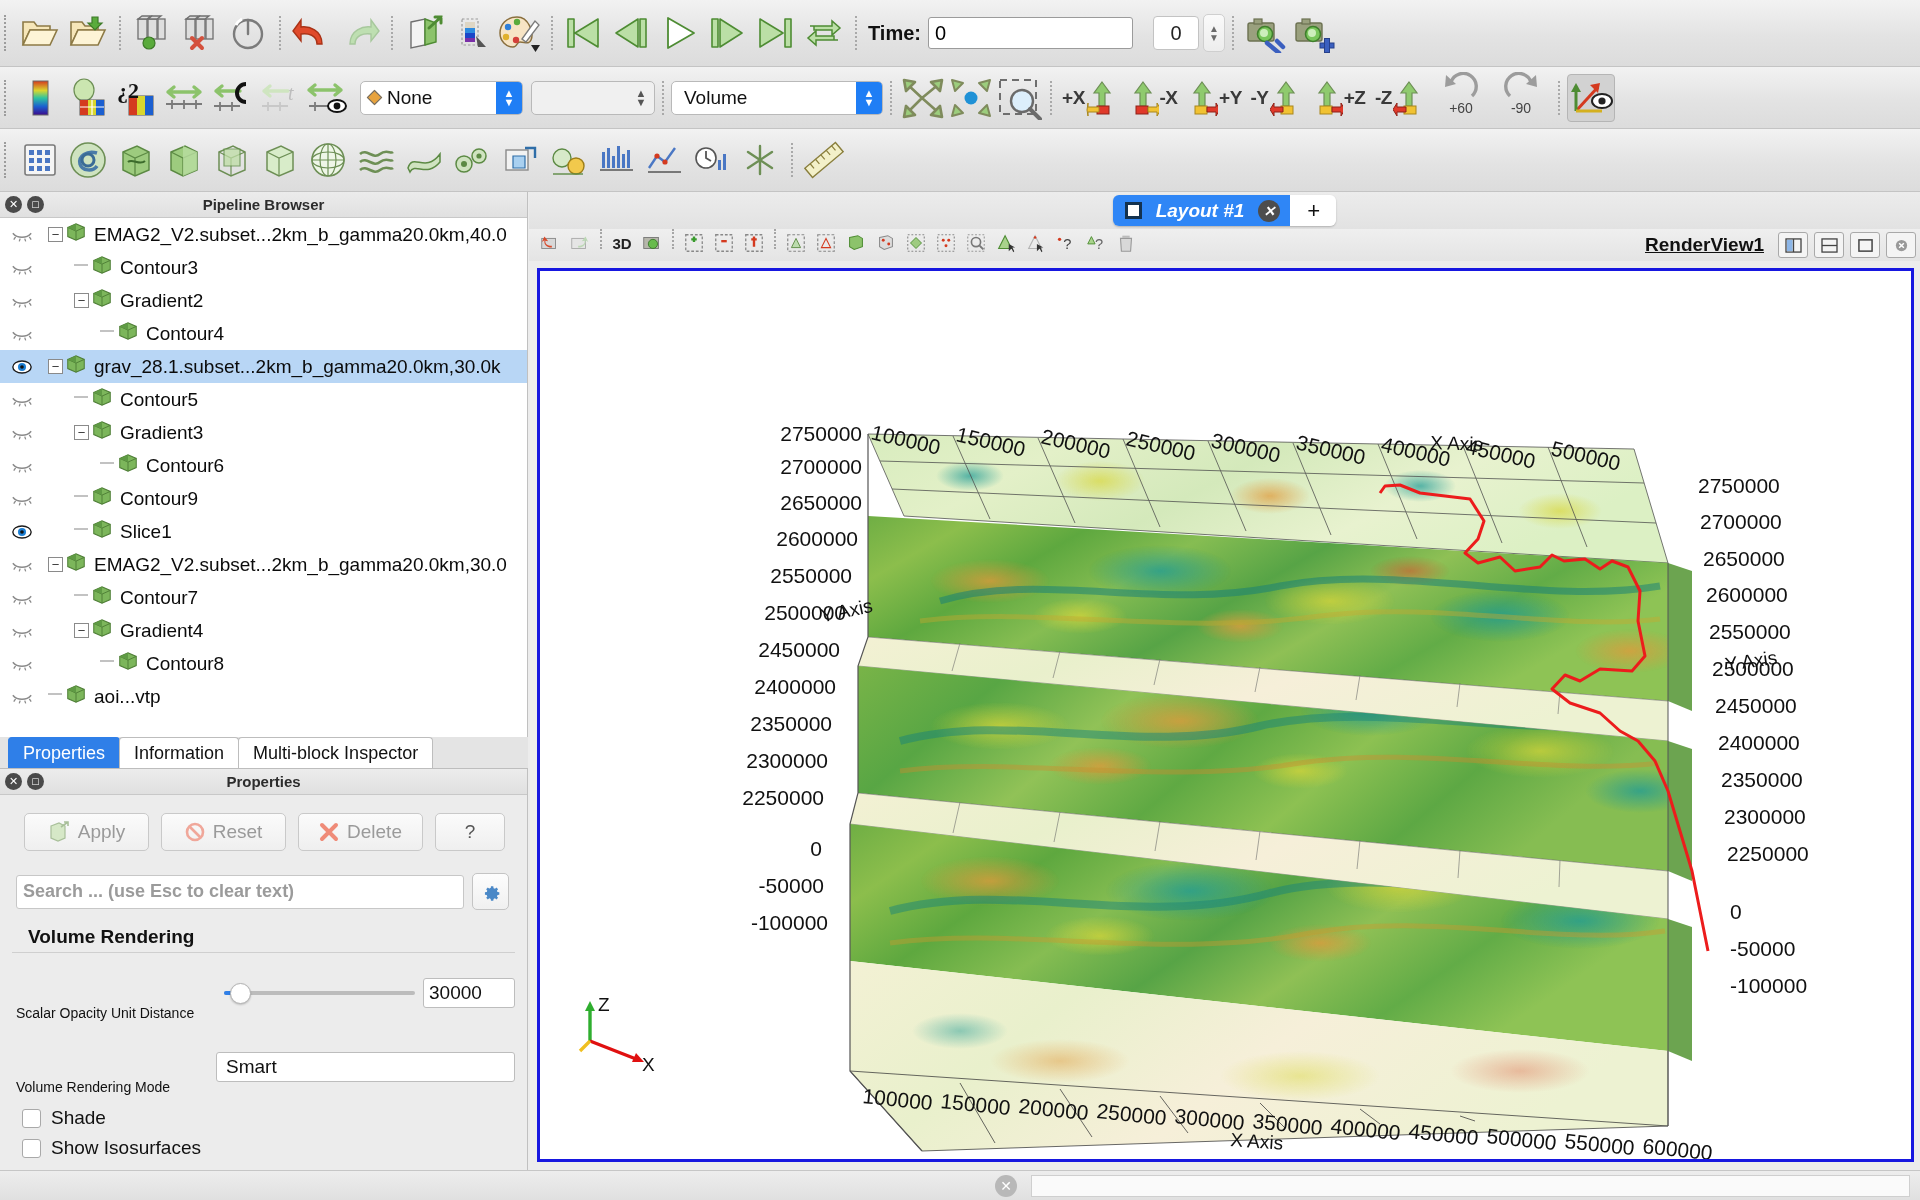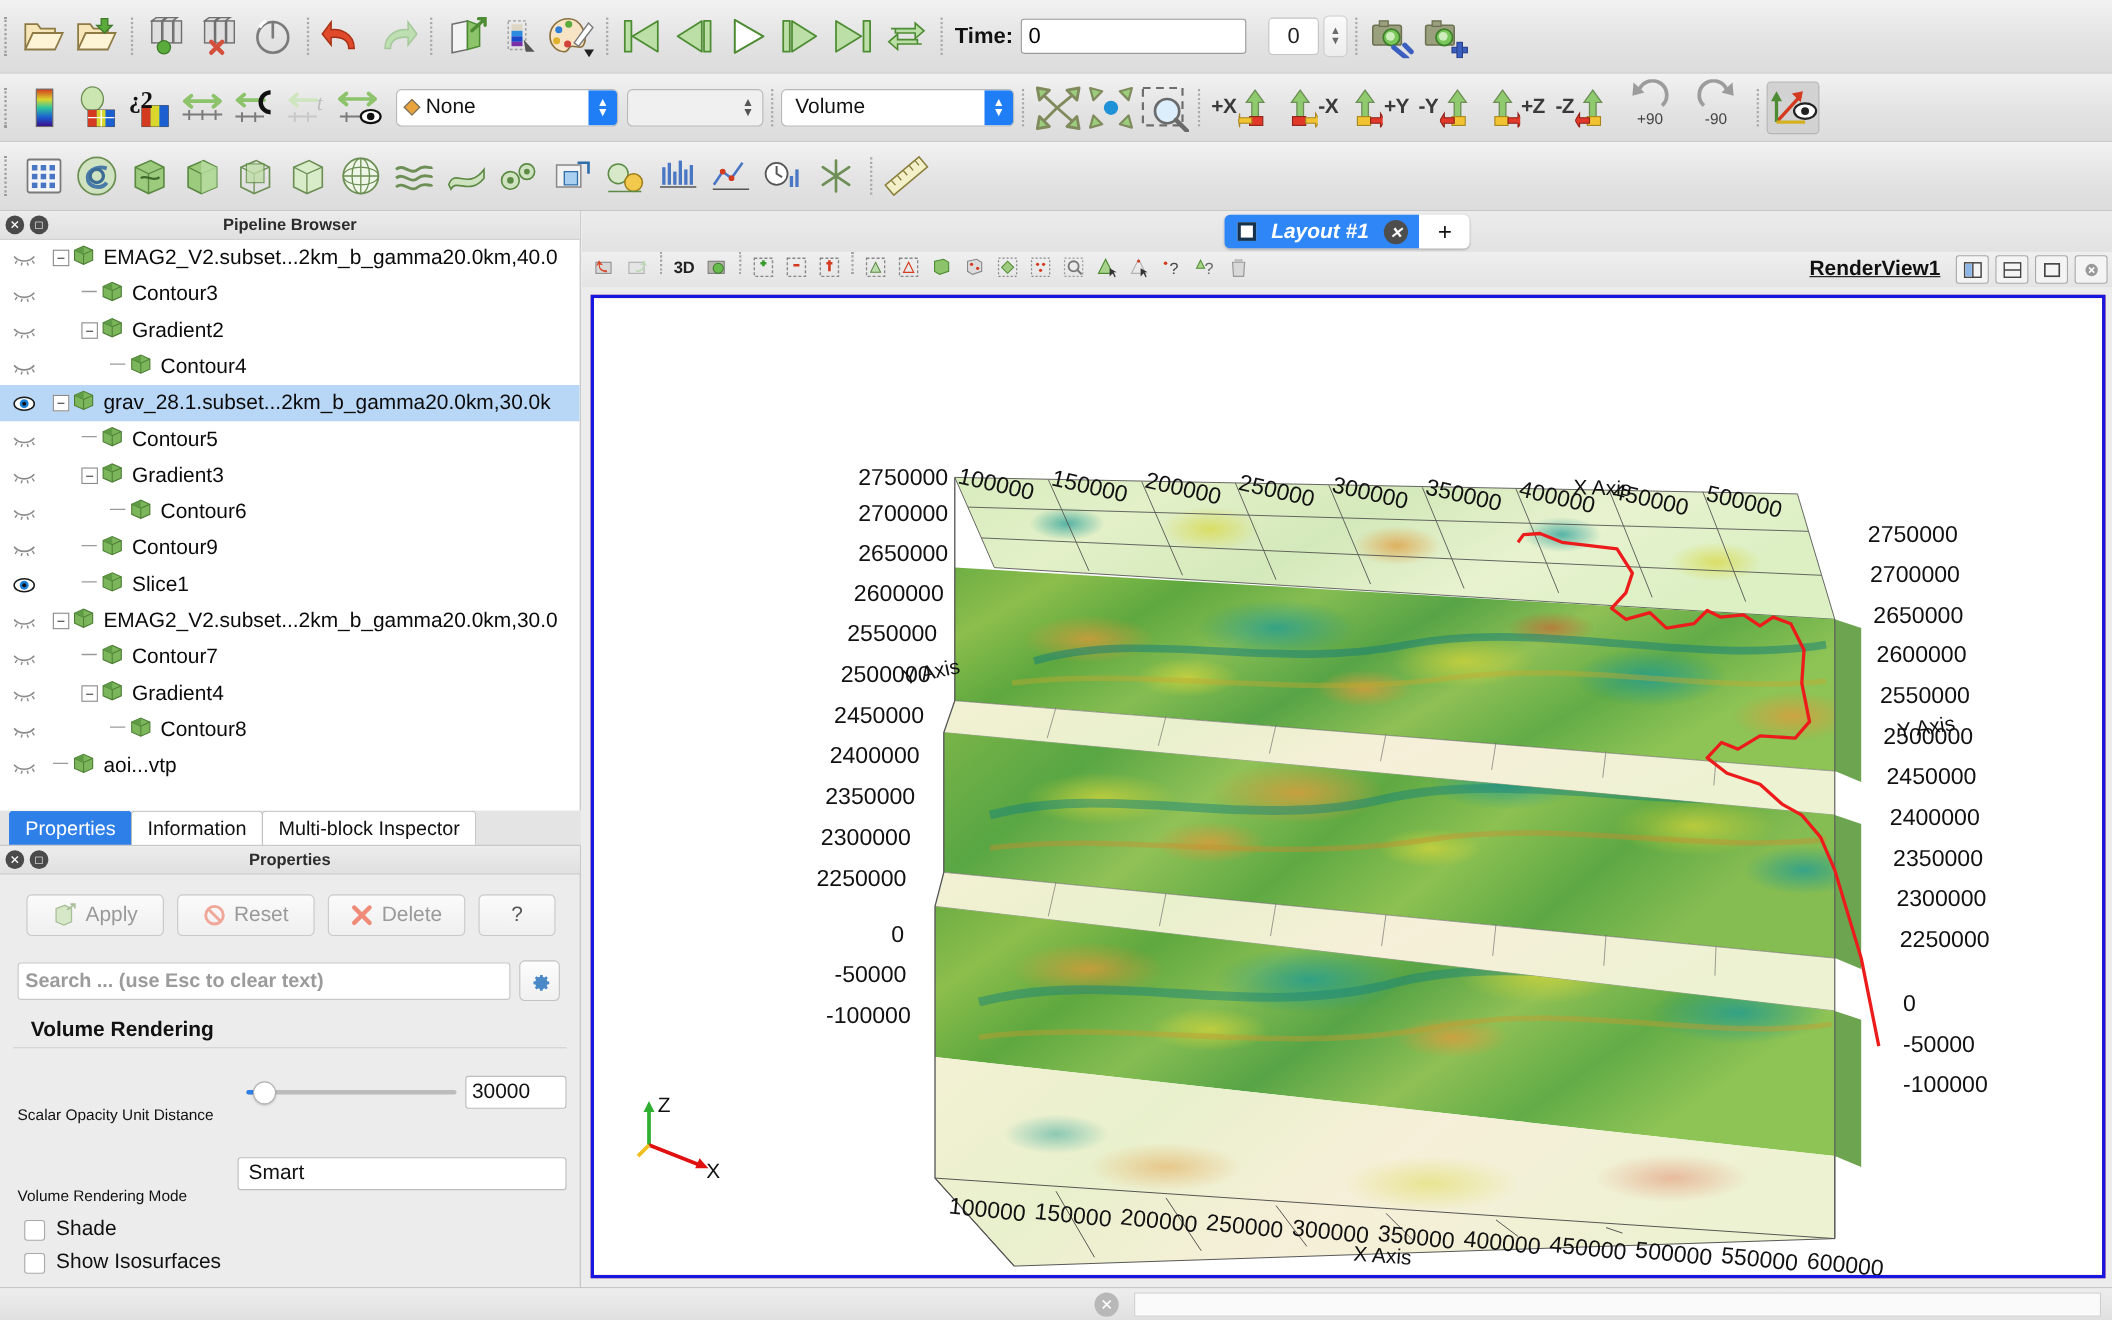--- a/index.html
+++ b/index.html
@@ -234,21 +234,21 @@
     position:absolute; right: 0; top: 37px; height:32px; display:flex; align-items:center; gap:6px; padding-right:4px;
   }
   #viewtitle .vt {
     font-size:19px; font-weight:bold; color:#111; text-decoration: underline; margin-right: 8px;
   }
   .vtbtn { width:30px;height:26px;border:1px solid #a9a9a9;border-radius:3px;background:#f4f4f4;
     display:flex;align-items:center;justify-content:center;}
 
   #renderview {
     position:absolute; left: 8px; top: 76px; right: 6px; bottom: 8px;
-    background:#ef4444; border: 3px solid #1717e0;
+    background:#bef264; border: 3px solid #1717e0;
     overflow: hidden;
     text-align: center;
   }
   #renderview svg { display:block; }
 
   
   #statusbar {
     position:absolute; left:0; bottom:0; width:100%; height: 30px;
     background: linear-gradient(to bottom,#ededed,#e0e0e0);
     border-top: 1px solid #c6c6c6;
@@ -489,21 +489,21 @@
     </div>
     <div class="tbtn">
       <svg width="46" height="40" viewBox="0 0 46 40">
         <path d="M4 12 L36 12 M4 12 L10 7 M4 12 L10 17 M36 12 L30 7 M36 12 L30 17" stroke="#8cc36b" stroke-width="3.4" fill="none" stroke-linecap="round"></path>
         <path d="M4 28 L26 28 M10 24 L10 33" stroke="#7b7b7b" stroke-width="1.8"></path>
         <ellipse cx="32" cy="28" rx="9" ry="6" fill="#fff" stroke="#111" stroke-width="2"></ellipse>
         <circle cx="32" cy="28" r="3.4" fill="#111"></circle>
       </svg>
     </div>
 
-    <div class="combo" style="width:202px; margin-left:8px;">
+    <div class="combo" style="width:163px; margin-left:8px;">
       <div class="dot-marker"></div>
       <div class="ctext">None</div>
       <div class="arrowbox">
           <span>▲</span>
           <span>▼</span>
         </div>
     </div>
 
     <div class="combo grey" style="width:124px; margin-left:8px;">
       <div class="ctext"></div>
@@ -604,21 +604,21 @@
           <rect x="11" y="26" width="12" height="8" fill="#f1c232" stroke="#a8861d" stroke-width="1"></rect>
           <path d="M13 27 L4 27 L4 23 L0 29.5 L4 36 L4 32 L13 32 Z" fill="#e0392a" stroke="#8f2218" stroke-width="1"></path>
         </svg>
     </div>
 
     <div class="rotbtn">
       <svg width="38" height="32" viewBox="0 0 38 32">
           <path d="M30 24 A13 13 0 1 0 9 10" fill="none" stroke="#9c9c9c" stroke-width="3.4"></path>
           <path d="M4 3 L14 12 L3 15 Z" fill="#9c9c9c"></path>
         </svg>
-      <span class="rl">+90</span>
+      <span class="rl">+60</span>
     </div>
     <div class="rotbtn">
       <svg width="38" height="32" viewBox="0 0 38 32">
           <path d="M8 24 A13 13 0 1 1 29 10" fill="none" stroke="#9c9c9c" stroke-width="3.4"></path>
           <path d="M34 3 L24 12 L35 15 Z" fill="#9c9c9c"></path>
         </svg>
       <span class="rl">-90</span>
     </div>
 
     <div class="sep"></div>

